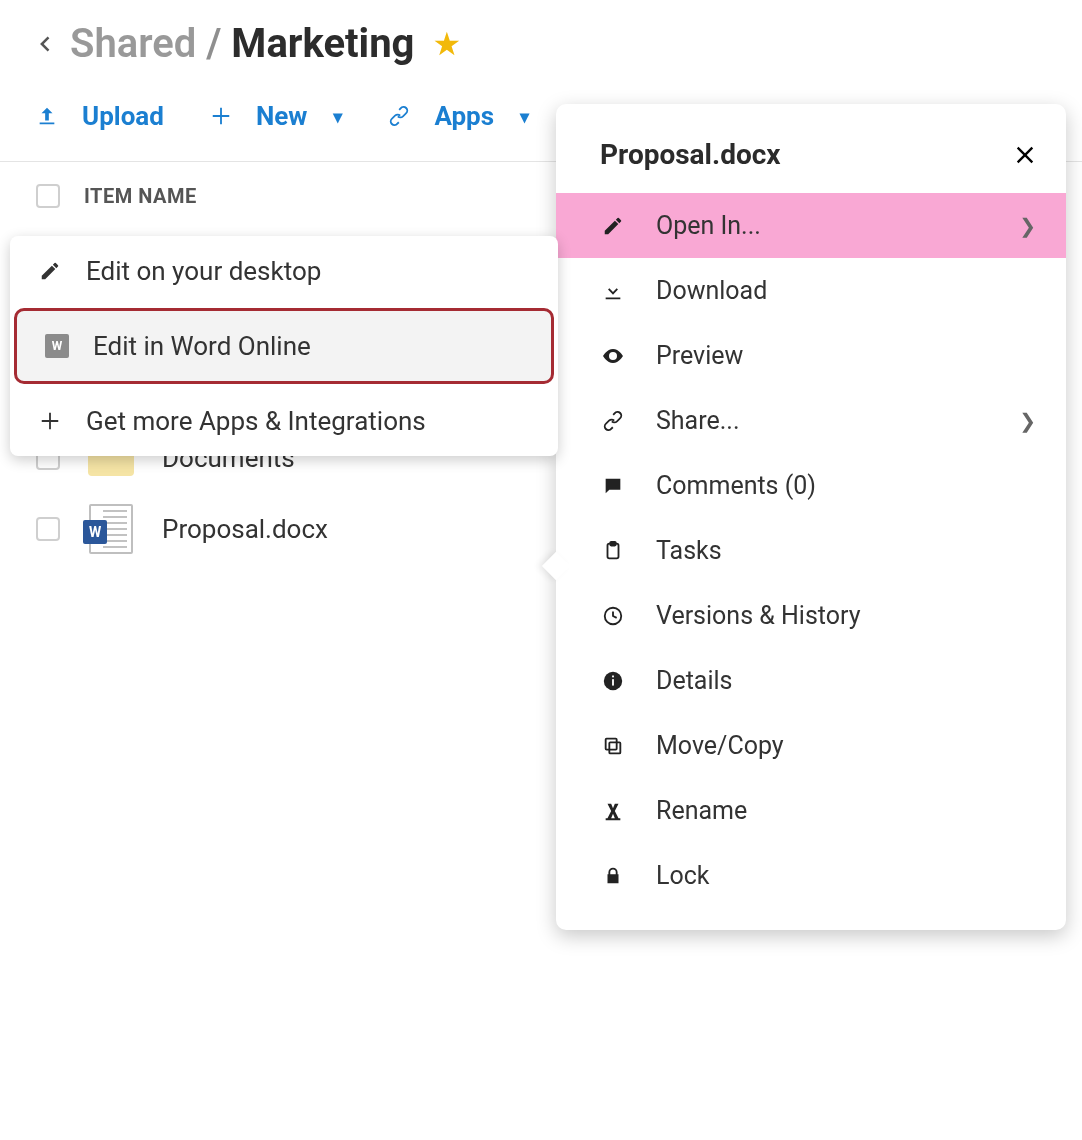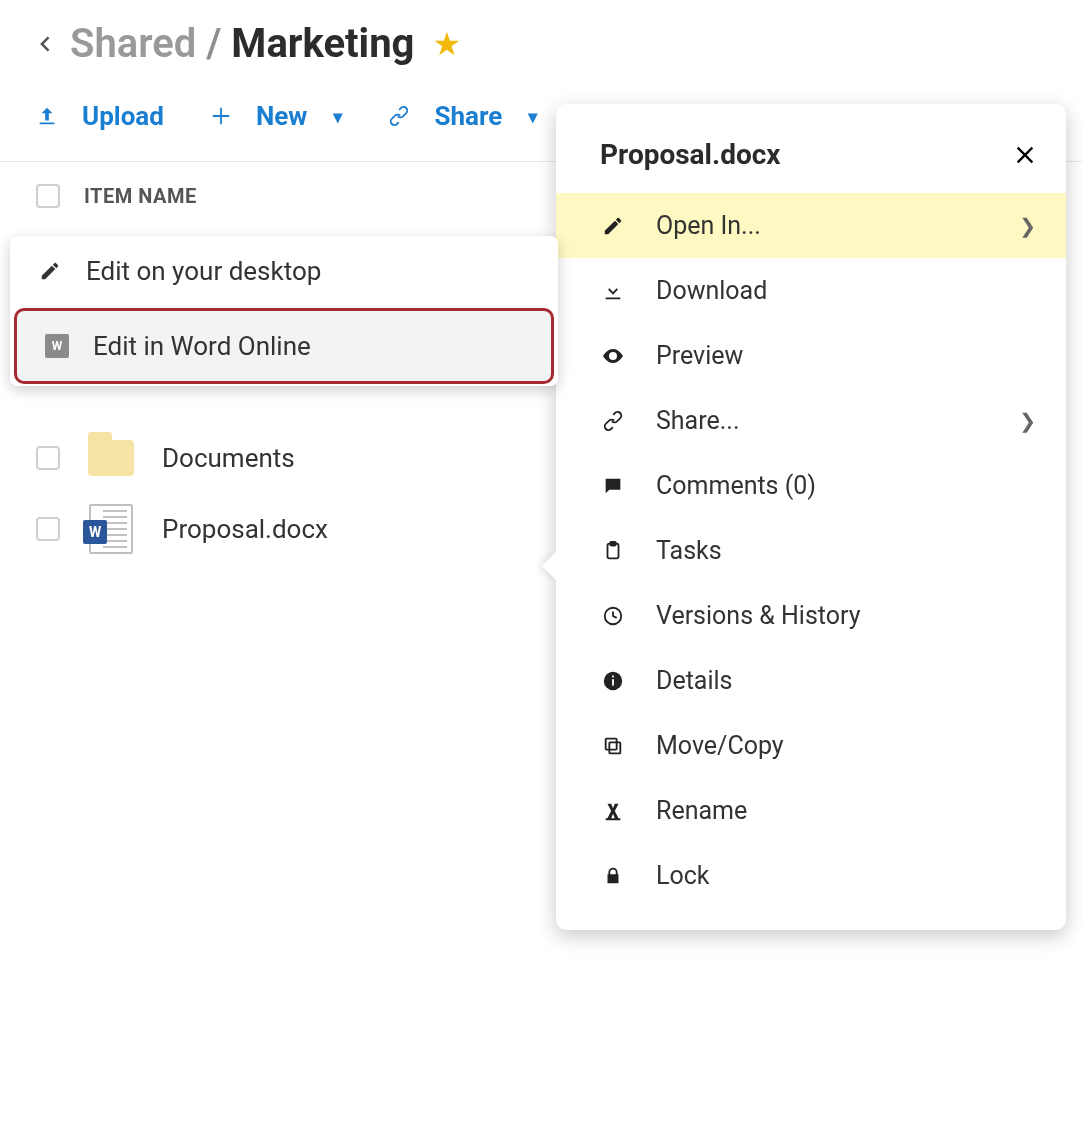--- a/index.html
+++ b/index.html
@@ -194,21 +194,21 @@
     color:#333;
     cursor:pointer;
     position:relative;
   }
   .ctx-item .ic {
     width: 26px;
     display:flex;
     justify-content:center;
     color:#222;
   }
-  .ctx-item.active { background:#fef9c3;align-items:center; }
+  .ctx-item.active { background:#f9a8d4;align-items:center; }
   .ctx-item .sub-caret {
     position:absolute; right:30px;
     color:#666;
     font-size:20px;
   }
   .ctx-panel .notch {
     position:absolute;
     left:-10px; top:452px;
     width:20px; height:20px;
     background:#fff;
@@ -246,21 +246,21 @@
     <svg viewBox="0 0 24 24">
         <path d="M11 3h2v8h8v2h-8v8h-2v-8H3v-2h8V3z"></path>
       </svg>
     <span>New</span>
     <span class="caret">▾</span>
   </div>
   <div class="tool-btn">
     <svg viewBox="0 0 24 24">
         <path d="M10 13a5 5 0 0 0 7 0l3-3a5 5 0 1 0-7-7l-1.5 1.5 1.4 1.4L14.5 4.4a3 3 0 1 1 4.2 4.2l-3 3a3 3 0 0 1-4.2 0L10 13zm4-2a5 5 0 0 0-7 0l-3 3a5 5 0 1 0 7 7l1.5-1.5-1.4-1.4L9.5 19.6a3 3 0 1 1-4.2-4.2l3-3a3 3 0 0 1 4.2 0L14 11z"></path>
       </svg>
-    <span>Share</span>
+    <span>Apps</span>
     <span class="caret">▾</span>
   </div>
 </div>
 
 <div class="list-header">
   <div class="checkbox"></div>
   <div class="col-head">ITEM NAME</div>
 </div>
 
 <div style="height:200px"></div>
@@ -289,20 +289,28 @@
         </svg>
     </span>
     <span>Edit on your desktop</span>
   </div>
   <div class="flyout-item highlight">
     <span class="ic">
         <div class="word-small">W</div>
       </span>
     <span>Edit in Word Online</span>
   </div>
+  <div class="flyout-item">
+    <span class="ic">
+      <svg viewBox="0 0 24 24" width="22" height="22" fill="#333">
+          <path d="M11 3h2v8h8v2h-8v8h-2v-8H3v-2h8V3z"></path>
+        </svg>
+    </span>
+    <span>Get more Apps &amp; Integrations</span>
+  </div>
 </div>
 
 <div class="ctx-panel">
   <div class="notch"></div>
   <div class="ctx-header">
     <span class="ctx-title">Proposal.docx</span>
     <span class="ctx-close">
       <svg viewBox="0 0 24 24" width="22" height="22" stroke="#000" stroke-width="2.5" fill="none">
           <line x1="4" y1="4" x2="20" y2="20"></line>
           <line x1="20" y1="4" x2="4" y2="20"></line>

